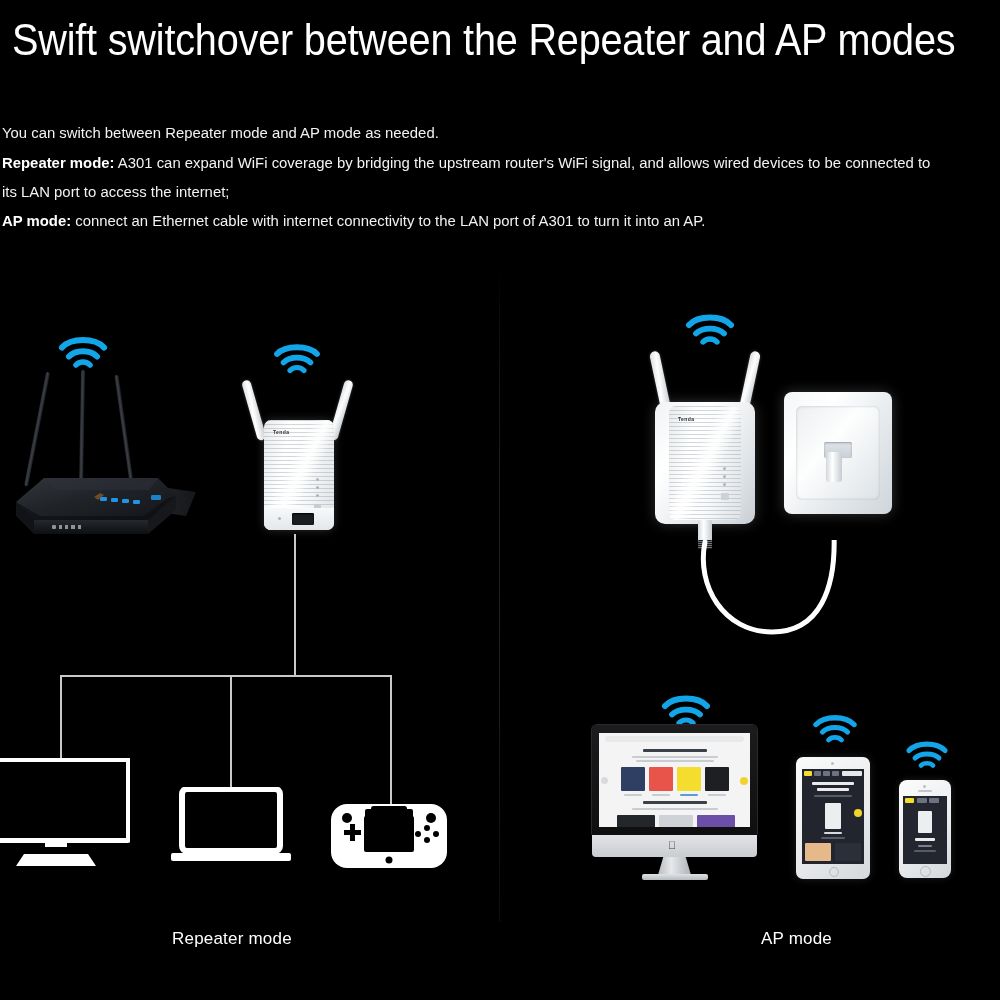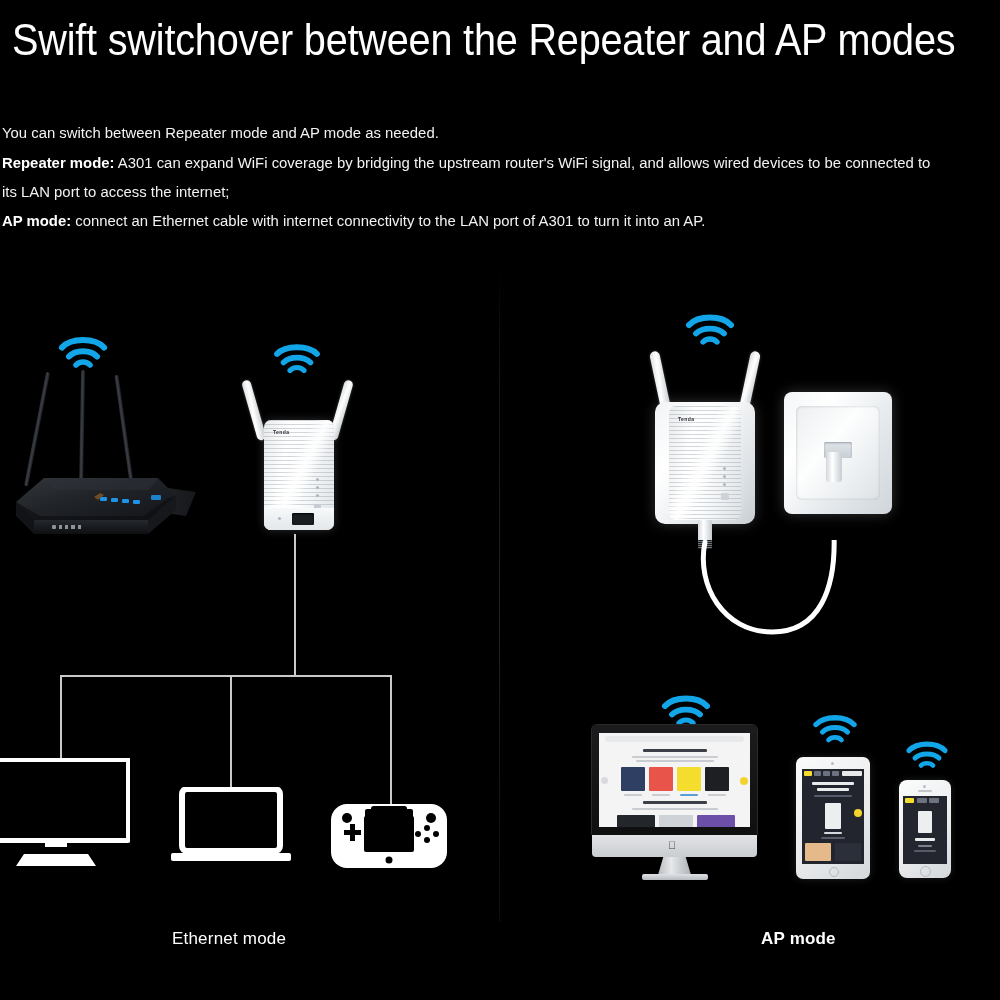--- a/index.html
+++ b/index.html
@@ -267,21 +267,21 @@
       <circle cx="101" cy="15" r="5" fill="#000000"></circle>
       <path d="M14 27 h6 v-6 h5 v6 h6 v5 h-6 v6 h-5 v-6 h-6 z" fill="#000000"></path>
       <circle cx="97" cy="25" r="3" fill="#000000"></circle>
       <circle cx="106" cy="31" r="3" fill="#000000"></circle>
       <circle cx="97" cy="37" r="3" fill="#000000"></circle>
       <circle cx="88" cy="31" r="3" fill="#000000"></circle>
       <circle cx="59" cy="57" r="3.5" fill="#000000"></circle>
     </svg>
   </div>
 
-  <div class="mode-label" style="left:172px;top:929px;">Ethernet mode</div>
+  <div class="mode-label" style="left:172px;top:929px;">Repeater mode</div>
 
   <div class="wifi" style="left:684px;top:308px;">
     <svg width="52" height="42" viewBox="0 0 52 42">
       <g fill="none" stroke="#12a5e8" stroke-linecap="round">
         <path d="M5 17 C14 7, 38 7, 47 17" stroke-width="6"></path>
         <path d="M12 25.5 C18.5 19, 33.5 19, 40 25.5" stroke-width="5.8"></path>
         <path d="M19 34 C22.5 30, 29.5 30, 33 34" stroke-width="5.4"></path>
       </g>
     </svg>
   </div>
@@ -414,15 +414,15 @@
       <div class="mk-line" style="left:14px;top:2px;width:10px;height:5px;background:#6c7280;border-radius:1px;"></div>
       <div class="mk-line" style="left:26px;top:2px;width:10px;height:5px;background:#6c7280;border-radius:1px;"></div>
       <div class="tile" style="left:15px;top:15px;width:14px;height:22px;background:#eceef0;border-radius:1px;"></div>
       <div class="mk-line" style="left:12px;top:42px;width:20px;height:3px;background:#e9eaec;"></div>
       <div class="mk-line" style="left:15px;top:49px;width:14px;height:2px;background:#7a808c;"></div>
       <div class="mk-line" style="left:11px;top:54px;width:22px;height:2px;background:#555b68;"></div>
     </div>
     <div class="dot" style="left:21px;top:86px;width:9px;height:9px;border:1px solid #b4b9be;background:transparent;"></div>
   </div>
 
-  <div class="mode-label" style="left:761px;top:929px;font-weight:bold;">AP mode</div>
+  <div class="mode-label" style="left:761px;top:929px;">AP mode</div>
 
 </div>
 
 </body></html>

